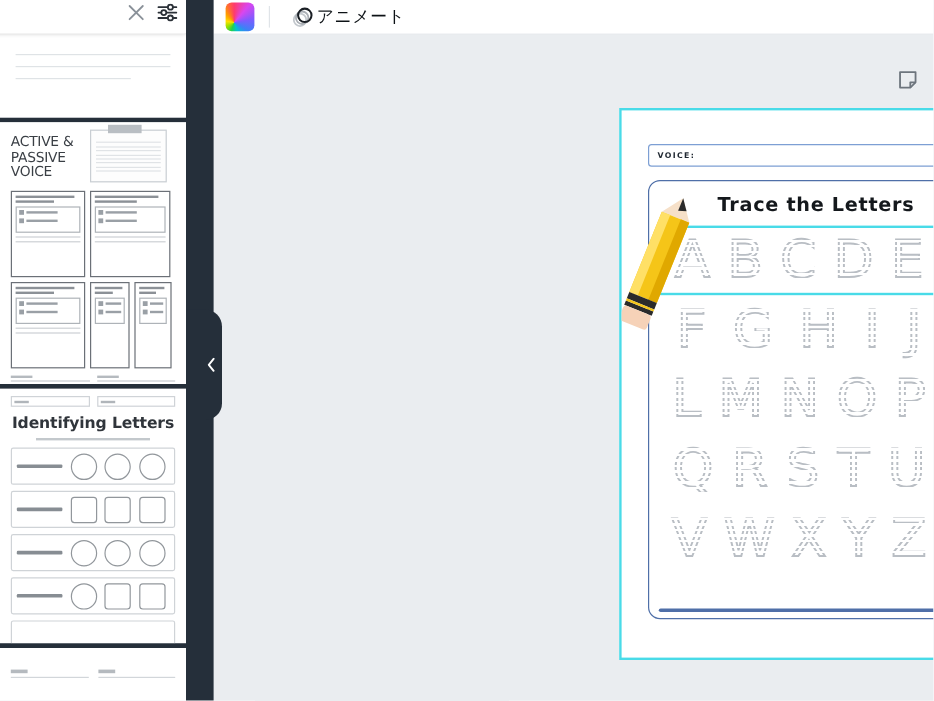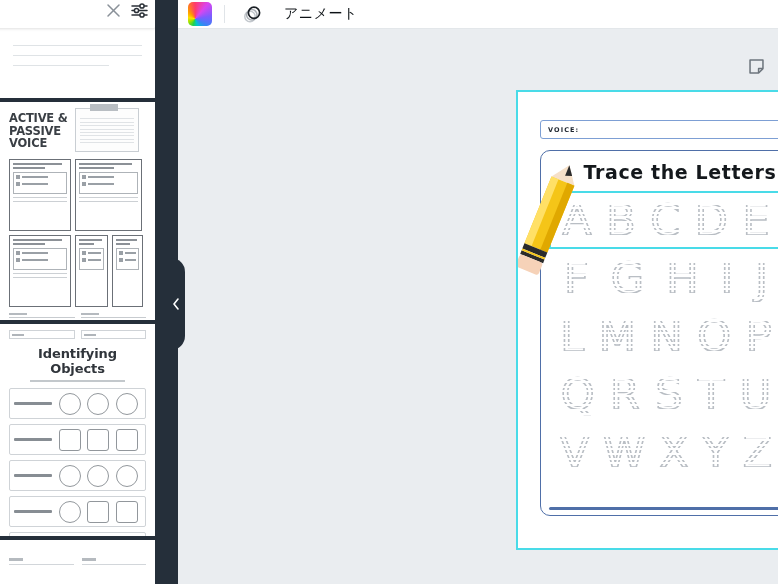--- a/index.html
+++ b/index.html
@@ -87,21 +87,21 @@
   .t1 .line.w70 { width: 70%; }
   .t1 .top-fade {
     position: absolute; left:0; top:0; right:0; height: 14px;
     background: linear-gradient(#cfd4d8, #ffffff);
   }
 
   
   .t2 { height: 222px; }
   .apv-title {
     font-family: "DejaVu Sans", sans-serif;
-    font-weight: bold;
+    font-weight: normal;
     font-size: 11.5px;
     line-height: 12.5px;
     color: #3a3f45;
     letter-spacing: -0.2px;
     width: 60px;
     margin-top: 4px;
   }
   .apv-head { display: flex; align-items: flex-start; }
   .apv-note {
     margin-left: 6px;
@@ -257,21 +257,21 @@
   }
   .tb-divider {
     width: 1px; height: 18px;
     background: #e0e4e8;
     margin: 0 12px;
     flex: 0 0 auto;
   }
   .animate-btn {
     display: flex;
     align-items: center;
-    gap: 22px;
+    gap: 2px;
     cursor: pointer;
     padding: 3px 6px;
     border-radius: 5px;
     flex: 0 0 auto;
   }
   .animate-btn .lbl {
     font-size: 14px;
     color: #0d1216;
     font-family: "DejaVu Sans", sans-serif;
     letter-spacing: 0.5px;
@@ -339,21 +339,21 @@
     border-radius: 10px;
     height: 366px;
     box-sizing: border-box;
     padding: 10px 12px;
     position: relative;
     background: #fff;
   }
   .sheet-title {
     font-family: "DejaVu Sans", sans-serif;
     font-weight: bold;
-    font-size: 19px;
+    font-size: 16px;
     color: #14181c;
     letter-spacing: 0.6px;
     text-align: center;
     margin-left: 28px;
     white-space: nowrap;
   }
   .letters {
     margin-top: 8px;
   }
   .ltr-row {
@@ -539,21 +539,21 @@
       <div class="thumb t3">
         <div class="thumb-inner">
           <div class="io-fields">
             <div class="io-field">
                 <div class="fx"></div>
               </div>
             <div class="io-field">
                 <div class="fx"></div>
               </div>
           </div>
-          <div class="io-title">Identifying Objects</div>
+          <div class="io-title">Identifying Letters</div>
           <div class="io-sub"></div>
           <div class="io-rows">
             <div class="io-row">
               <div class="rtxt">
                   <div class="b"></div>
                 </div>
               <div class="pics">
                 <div class="pic"></div>
                 <div class="pic"></div>
                 <div class="pic"></div>

